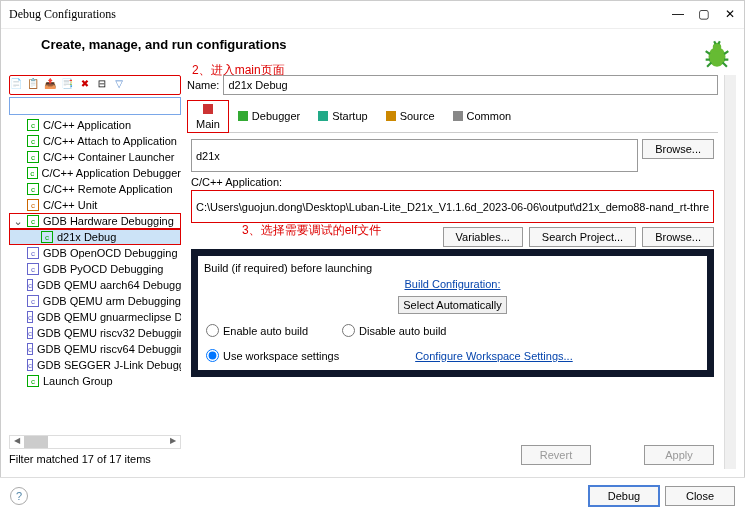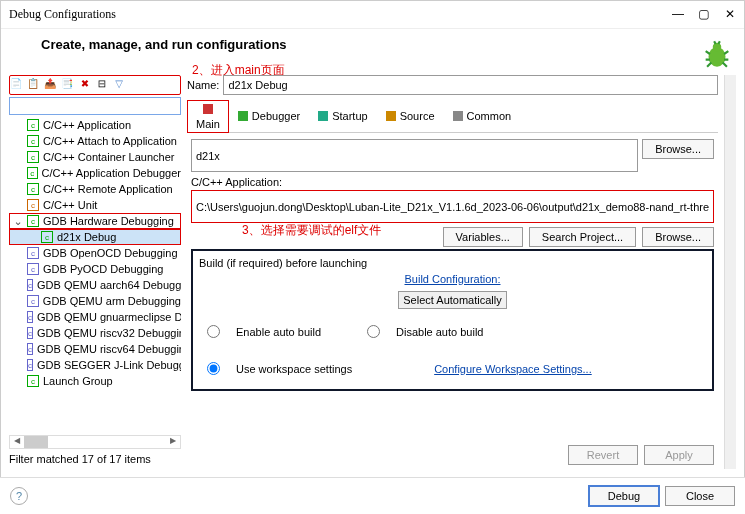--- a/index.html
+++ b/index.html
@@ -42,29 +42,29 @@
 .tab { padding: 3px 8px; display: flex; align-items: center; gap: 4px; border: 1px solid transparent; border-bottom: none; cursor: pointer; }
 .tab.active { border-color: #ccc; background: #fff; position: relative; top: 1px; flex-direction: column; }
 .tab.hl { outline: 1px solid #d00; outline-offset: -1px; }
 .tabico { width: 10px; height: 10px; display: inline-block; }
 .form { padding: 6px 4px; flex: 1; overflow: hidden; }
 .form label { display: block; margin: 4px 0 2px; }
 .fieldrow { display: flex; gap: 4px; }
 .fieldrow input { flex: 1; border: 1px solid #999; padding: 2px 4px; height: 33px; }
 .fieldrow.hl input { border: 1px solid #d00; }
 .btn { border: 1px solid #999; background: #f7f7f7; padding: 3px 12px; cursor: pointer; min-width: 70px; text-align: center; height: 20px; }
-.btn.dis { color: #999; }
+.btn.dis { color: #999; margin-left: 47px; }
 .btnrow-r { display: flex; justify-content: flex-end; gap: 6px; margin-top: 4px; }
-.group { border: 2px solid #0f172a; padding: 6px; margin-top: 2px; }
+.group { border: 7px solid #0f172a; padding: 6px; margin-top: 2px; }
 .gtitle { margin-bottom: 4px; }
 .linkish { color: #0645ad; text-decoration: underline; }
 .selrow { display: flex; align-items: center; gap: 6px; flex-direction: column; }
 .selrow .sel { flex: 1; border: 1px solid #999; background: #f0f0f0; padding: 2px 4px; height: 36px; }
 .radios { display: flex; gap: 30px; margin-top: 8px; align-items: center; flex-wrap: wrap; }
-.radios label { display: flex; align-items: center; gap: 16px; margin: 8px; }
+.radios label { display: flex; align-items: center; gap: 4px; margin: 2px; }
 input[type=radio]{margin:0;}
 .footer { position: absolute; bottom: 0; left: 0; right: 0; padding: 8px 10px; display: flex; align-items: center; border-top: 1px solid #ddd; background: #fff; }
 .footer .help { width: 18px; height: 18px; border: 1px solid #aaa; border-radius: 50%; text-align: center; line-height: 16px; color: #58a; cursor: pointer; }
 .footer .btns { margin-left: auto; display: flex; gap: 6px; }
 .btn.primary { border-color: #4a7fd6; box-shadow: 0 0 0 1px #4a7fd6; }
 .midbtns { display: flex; justify-content: flex-end; gap: 6px; padding: 4px; }
 .scroll-v { width: 12px; background: #f0f0f0; border-left: 1px solid #ddd; }
 </style>
 </head>
 <body>

